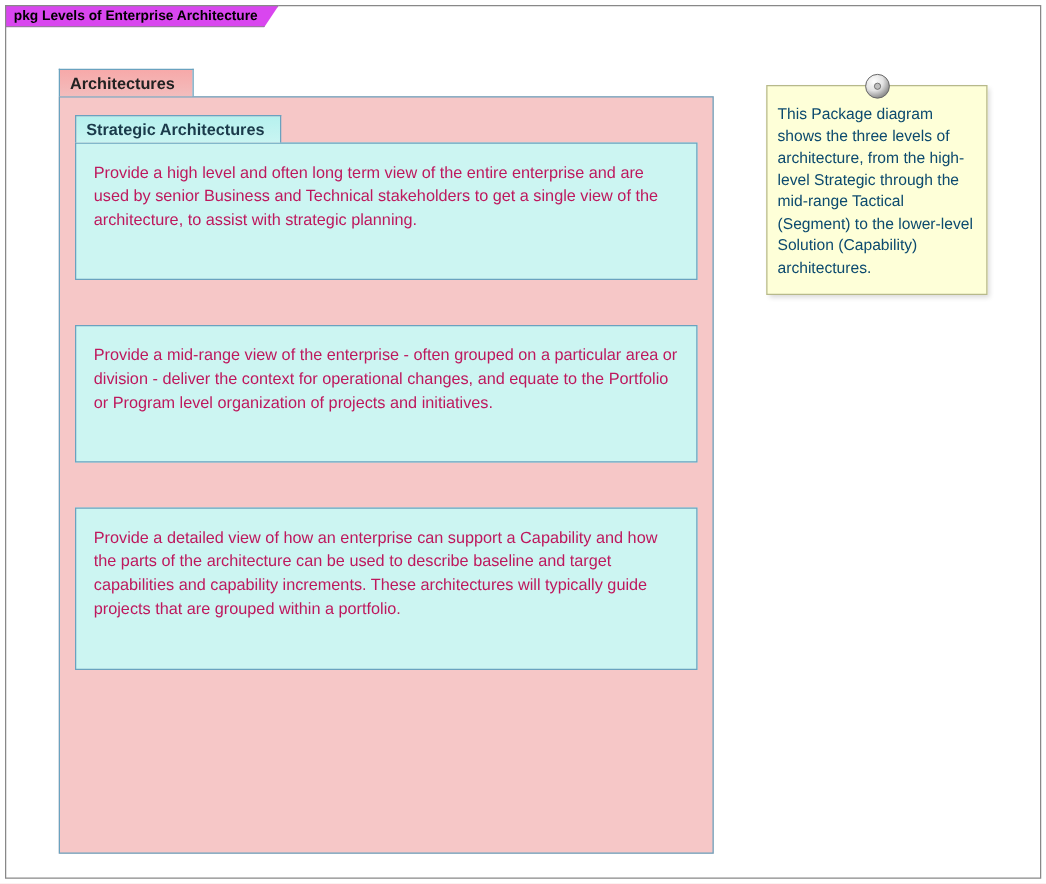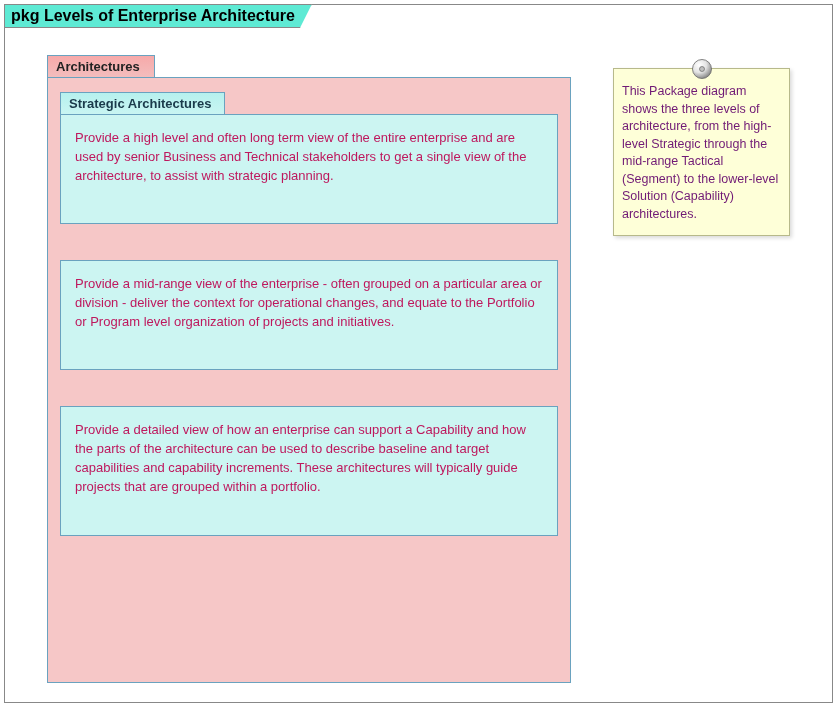--- a/index.html
+++ b/index.html
@@ -22,22 +22,22 @@
     background: #ffffff;
   }
 
   
   .pkg-tab {
     position: absolute;
     left: -1px;
     top: -1px;
     border: 1px solid #888;
     border-left: 1px solid #888;
-    background: #5eead4;
-    font-size: 16px;
+    background: #d946ef;
+    font-size: 11px;
     font-weight: bold;
     padding: 2px 16px 2px 6px;
     clip-path: polygon(0 0, 100% 0, calc(100% - 12px) 100%, 0 100%);
   }
 
   
   .arch-package {
     position: absolute;
     left: 42px;
     top: 50px;
@@ -102,21 +102,21 @@
     width: 22px;
     height: 22px;
     z-index: 2;
   }
   .note-pin svg { display: block; }
   .note {
     background: #feffd8;
     border: 1px solid #b7b98b;
     box-shadow: 2px 2px 4px rgba(0,0,0,0.15);
     font-size: 12.5px;
-    color: #701a75;
+    color: #0c4a6e;
     line-height: 1.4;
     padding: 14px 8px 12px 8px;
   }
 </style>
 </head>
 <body>
 
 <div class="outer-frame">
   <div class="pkg-tab">pkg Levels of Enterprise Architecture</div>
 

